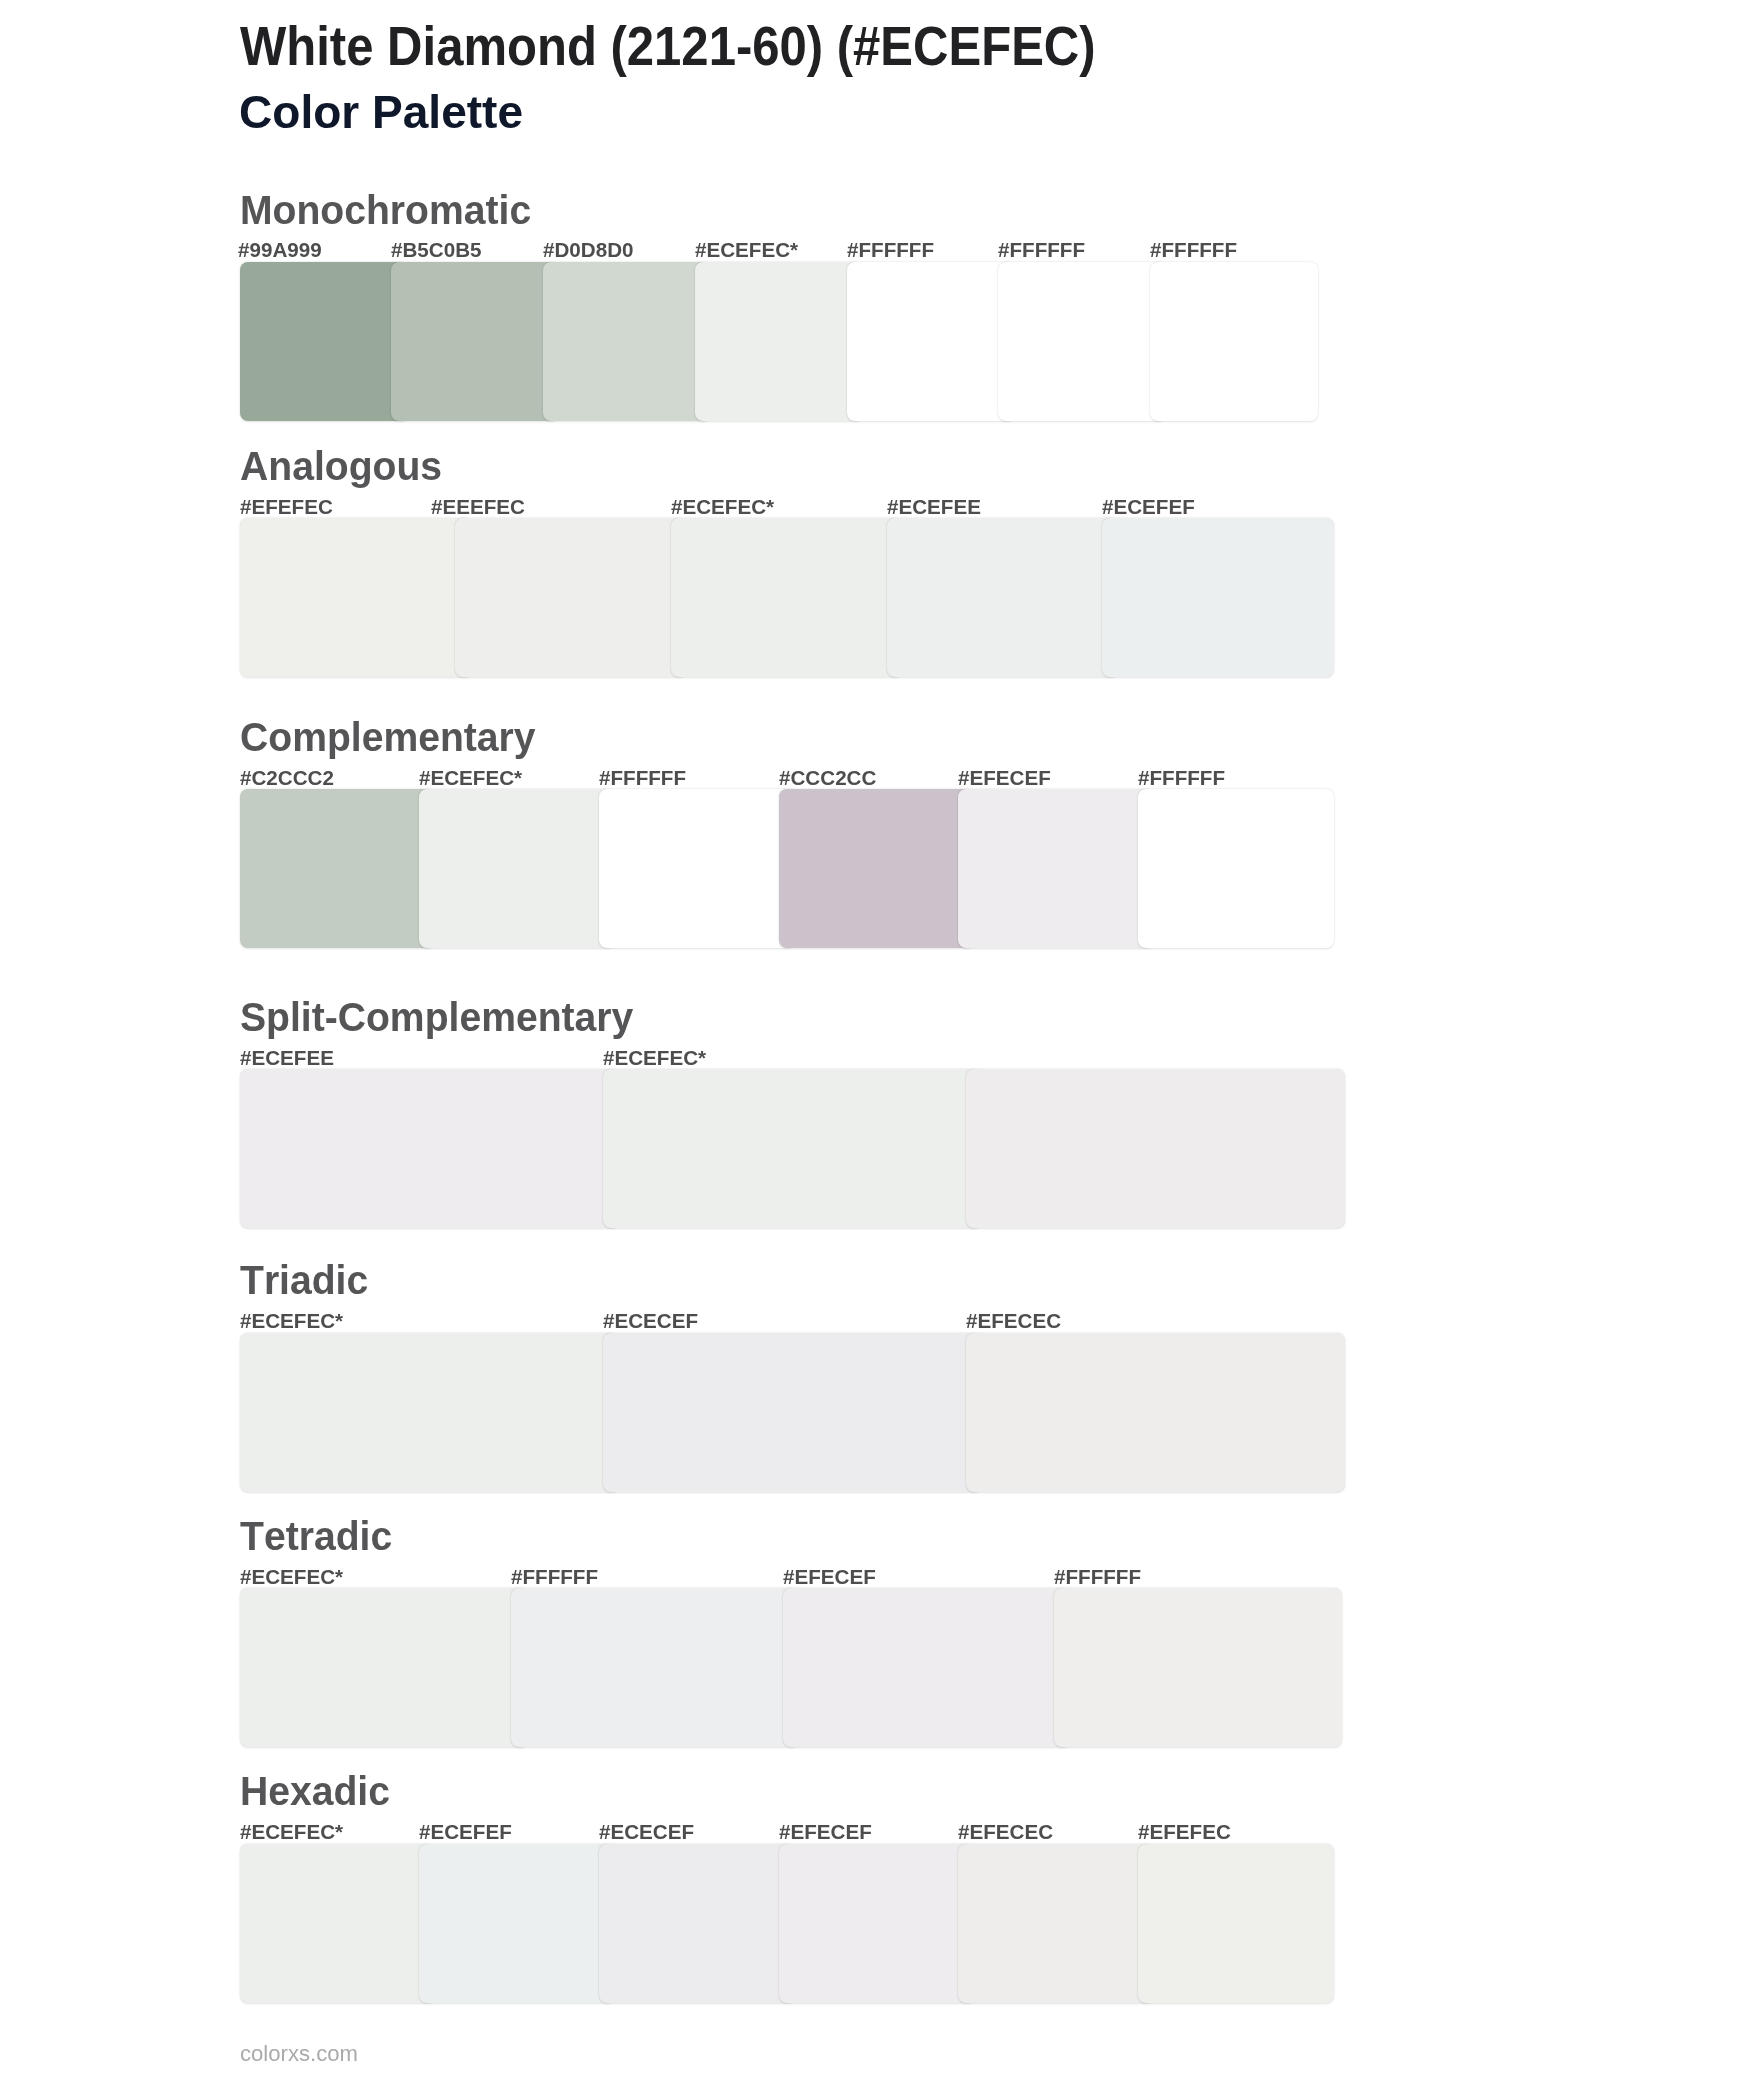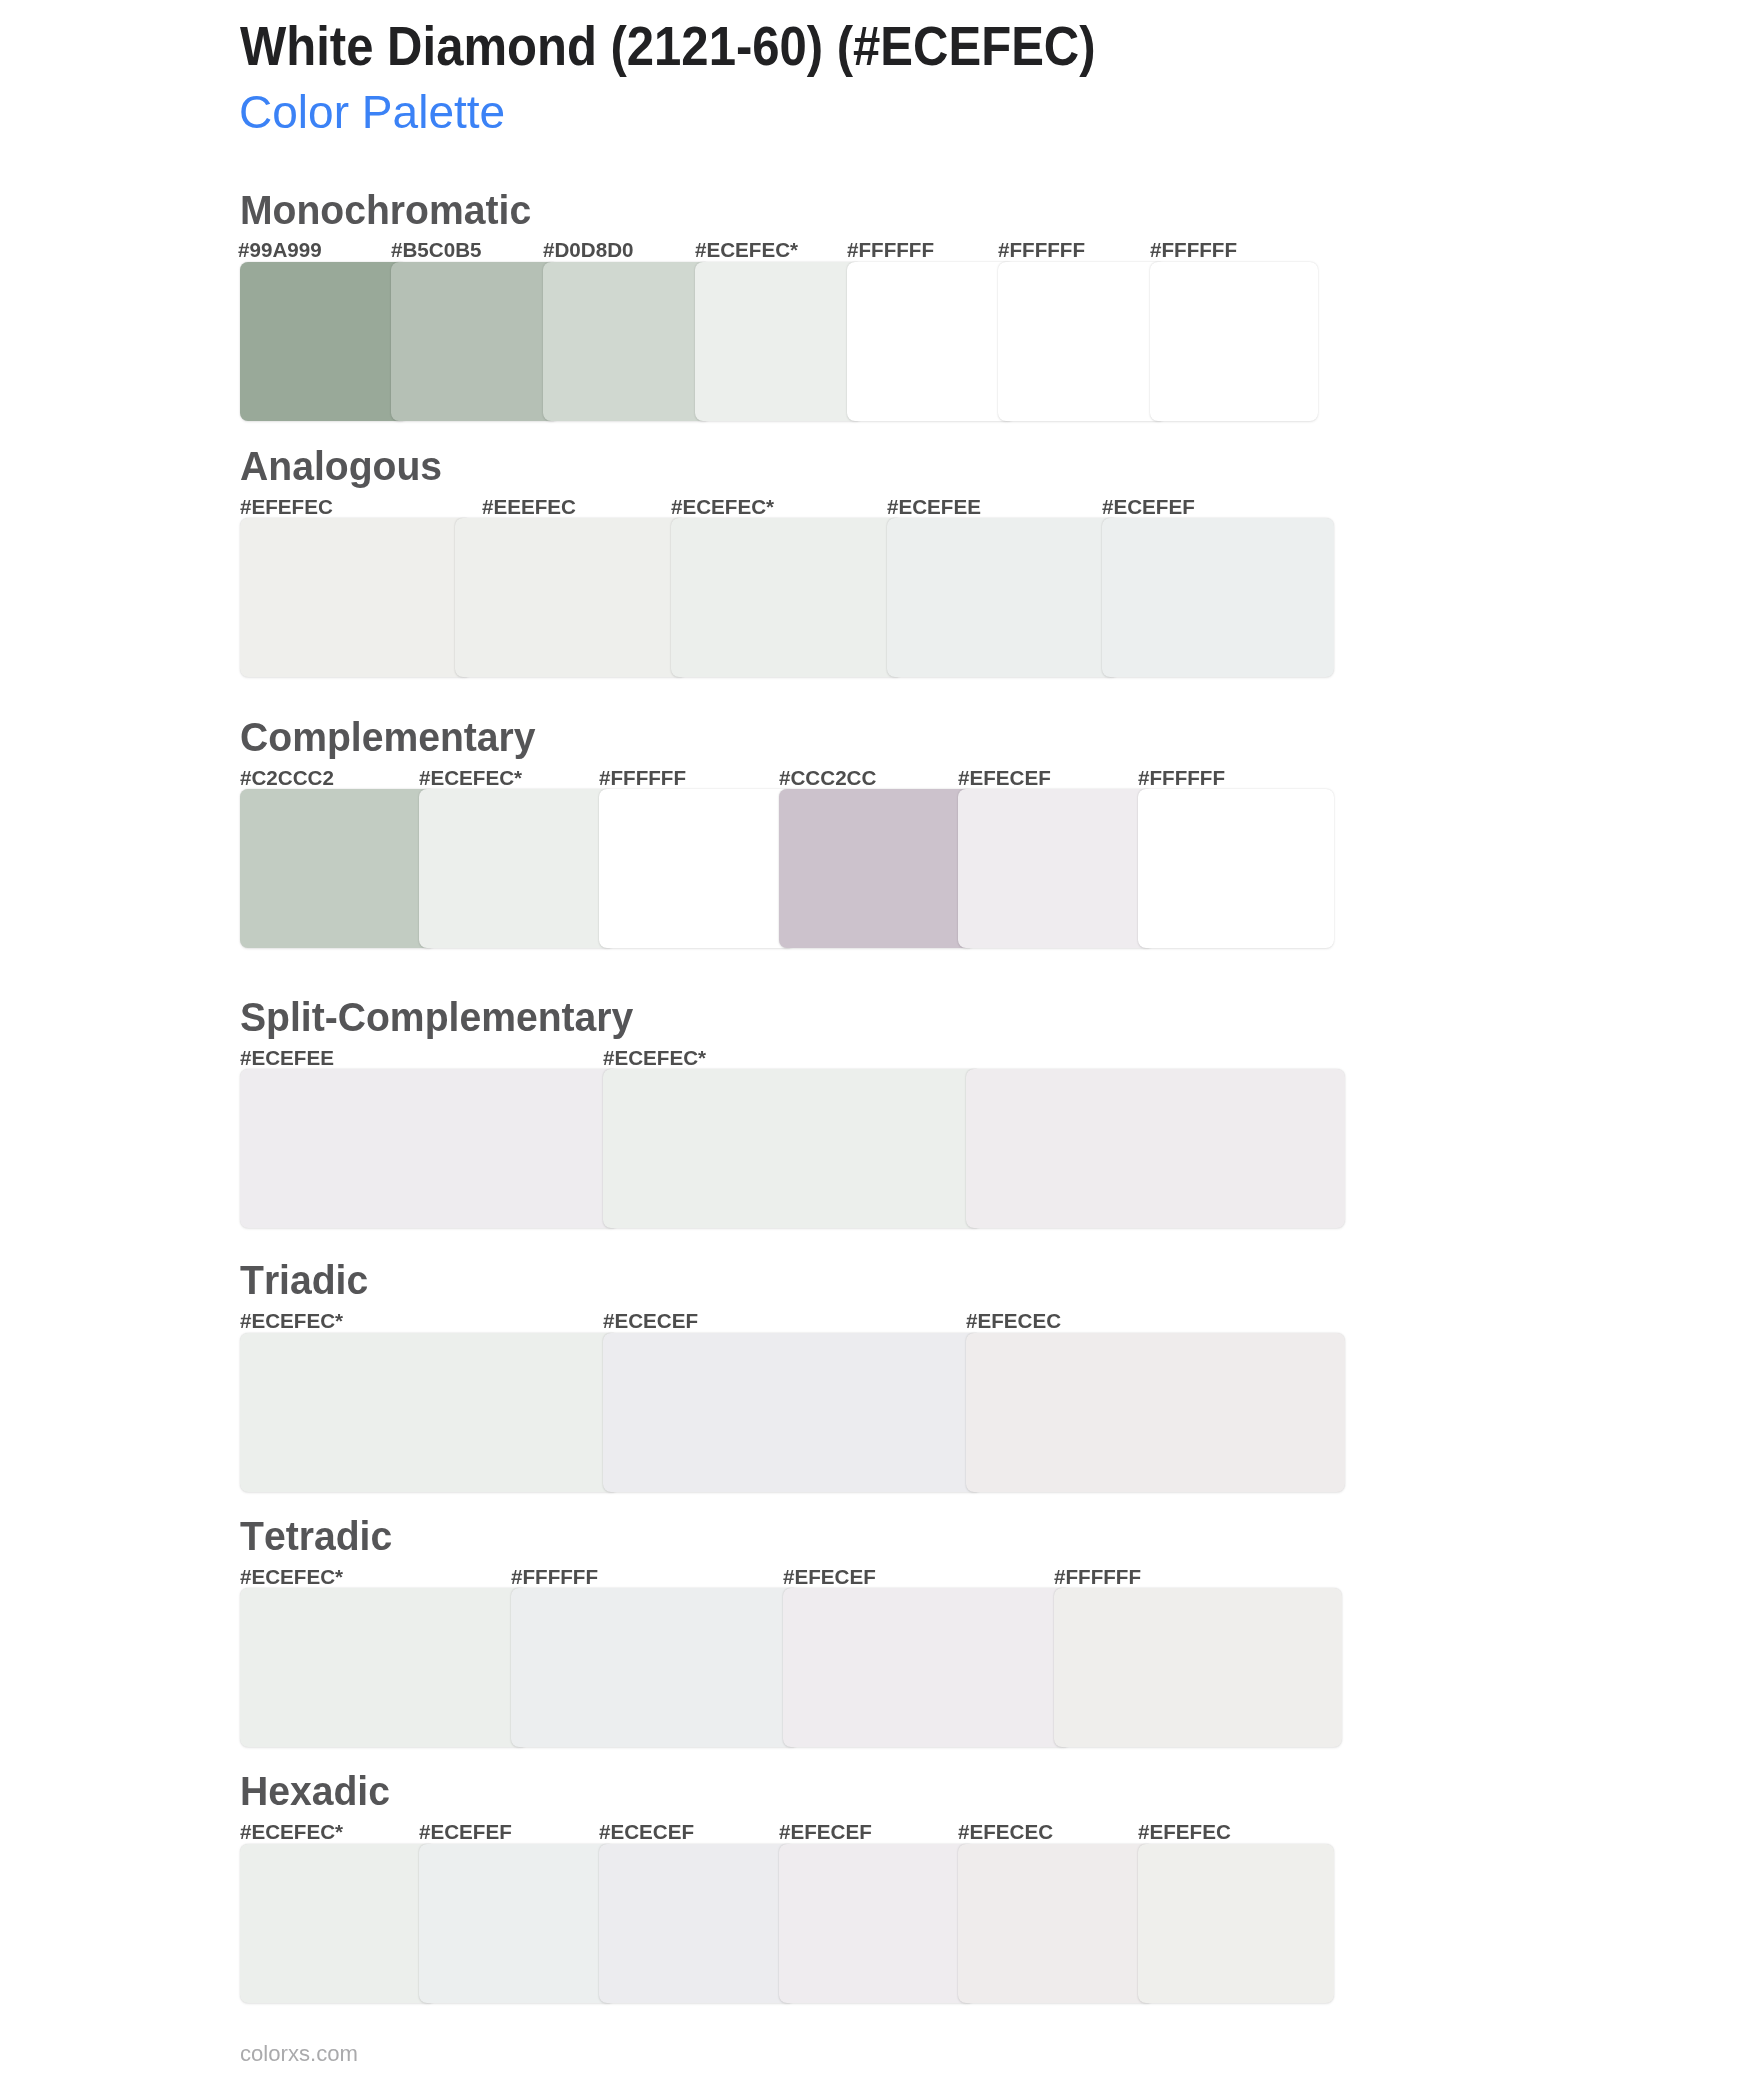--- a/index.html
+++ b/index.html
@@ -6,21 +6,21 @@
   html,body{margin:0;padding:0;}
   body{width:1757px;height:2077px;background:#ffffff;
        font-family:"Liberation Sans",sans-serif;}
   #page{position:relative;width:1757px;height:2077px;overflow:hidden;background:#fff;}
   .hdr-title,.hdr-sub,.sec-name,.sw-label,#footer{position:absolute;white-space:nowrap;line-height:1;
        transform-origin:0 0;margin:0;font-kerning:none;
        -webkit-font-smoothing:antialiased;-moz-osx-font-smoothing:grayscale;}
   .hdr-title{left:240px;font-size:55px;top:19px;
        transform:scaleX(0.8916) translateZ(0);color:#212123;font-weight:700;}
   .hdr-sub{left:239px;font-size:46px;top:89px;
-       transform:scaleX(1.001) translateZ(0);color:#3b82f6;font-weight:400;}
+       transform:scaleX(1.001) translateZ(0);color:#0f172a;font-weight:700;}
   .sec-name{left:240px;font-size:41px;transform:scaleX(0.9538) translateZ(0);
        color:#555557;font-weight:700;}
   .sw-label{font-size:20.5px;transform:scaleX(1.006) translateZ(0);
        color:#4d4d4d;font-weight:700;}
   .sw{position:absolute;border-radius:8px;
        box-shadow:0 0 1.6px rgba(0,0,0,0.10),0 0.8px 2.4px rgba(0,0,0,0.10);}
   #footer{left:240px;top:2043px;font-size:21.6px;
        transform:scaleX(1.024) translateZ(0);color:#aaaaac;font-weight:400;}
 </style>
 </head>
@@ -45,21 +45,21 @@
       <div class="sw" style="left: 695px; top: 262px; width: 168px; height: 159px; background-color: rgb(236, 239, 236);"></div>
       <div class="sw" style="left: 847px; top: 262px; width: 168px; height: 159px; background-color: rgb(255, 255, 255);"></div>
       <div class="sw" style="left: 998px; top: 262px; width: 168px; height: 159px; background-color: rgb(255, 255, 255);"></div>
       <div class="sw" style="left: 1150px; top: 262px; width: 168px; height: 159px; background-color: rgb(255, 255, 255);"></div>
     </div>
   </section>
   <section class="palette-section">
     <h2 class="sec-name" style="top:446px">Analogous</h2>
     <div class="sw-row">
       <div class="sw-label" style="left:240px;top:497px">#EFEFEC</div>
-      <div class="sw-label" style="left:482px;top:497px">#EEEFEC</div>
+      <div class="sw-label" style="left:431px;top:497px">#EEEFEC</div>
       <div class="sw-label" style="left:671px;top:497px">#ECEFEC*</div>
       <div class="sw-label" style="left:887px;top:497px">#ECEFEE</div>
       <div class="sw-label" style="left:1102px;top:497px">#ECEFEF</div>
       <div class="sw" style="left: 240px; top: 518px; width: 232px; height: 159px; background-color: rgb(239, 239, 236);"></div>
       <div class="sw" style="left: 455px; top: 518px; width: 232px; height: 159px; background-color: rgb(238, 239, 236);"></div>
       <div class="sw" style="left: 671px; top: 518px; width: 232px; height: 159px; background-color: rgb(236, 239, 236);"></div>
       <div class="sw" style="left: 887px; top: 518px; width: 232px; height: 159px; background-color: rgb(236, 239, 238);"></div>
       <div class="sw" style="left: 1102px; top: 518px; width: 232px; height: 159px; background-color: rgb(236, 239, 239);"></div>
     </div>
   </section>

